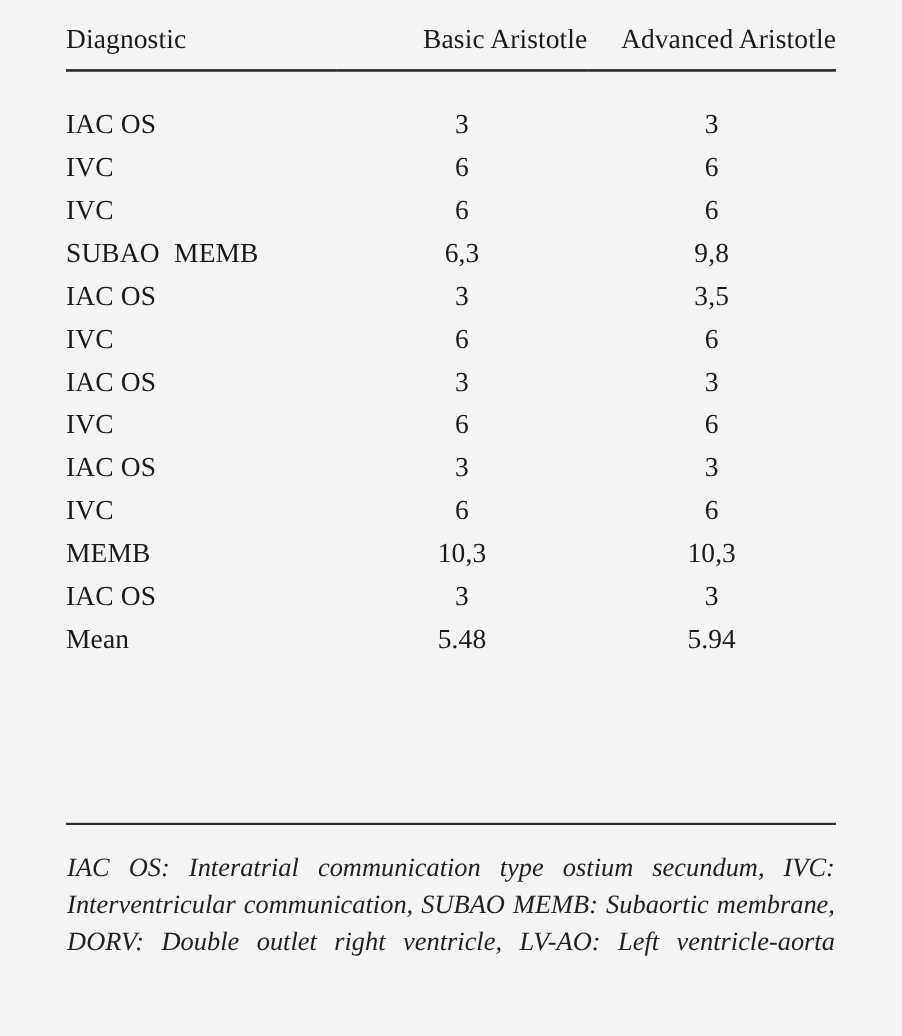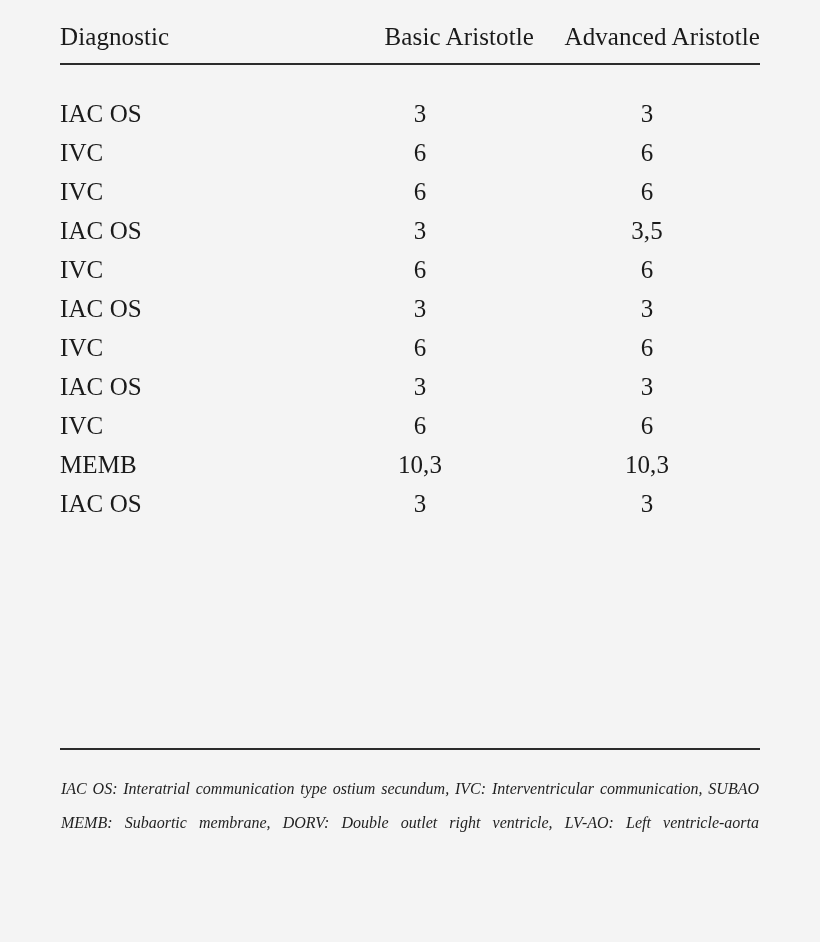--- a/index.html
+++ b/index.html
@@ -77,21 +77,21 @@
     height: 0;
     border-top: 2.5px solid #2b2b2b;
   }
 
   .footnote {
     position: absolute;
     left: 61px;
     top: 772px;
     width: 698px;
     font-style: italic;
-    font-size: 16px;
+    font-size: 24px;
     line-height: 34px;
     text-align: justify;
     text-justify: inter-word;
     color: #1f1f1f;
   }
   .footnote::after {
     content: "";
     display: inline-block;
     width: 100%;
   }
@@ -125,20 +125,25 @@
             <td class="lbl">IVC</td>
             <td class="num">6</td>
             <td class="num">6</td>
           </tr>
           <tr>
             <td class="lbl">IVC</td>
             <td class="num">6</td>
             <td class="num">6</td>
           </tr>
           <tr>
+            <td class="lbl">SUBAO<span class="gap-wide"></span>MEMB</td>
+            <td class="num">6,3</td>
+            <td class="num">9,8</td>
+          </tr>
+          <tr>
             <td class="lbl">IAC OS</td>
             <td class="num">3</td>
             <td class="num">3,5</td>
           </tr>
           <tr>
             <td class="lbl">IVC</td>
             <td class="num">6</td>
             <td class="num">6</td>
           </tr>
           <tr>
@@ -164,20 +169,25 @@
           <tr>
             <td class="lbl">MEMB</td>
             <td class="num">10,3</td>
             <td class="num">10,3</td>
           </tr>
           <tr>
             <td class="lbl">IAC OS</td>
             <td class="num">3</td>
             <td class="num">3</td>
           </tr>
+          <tr>
+            <td class="lbl">Mean</td>
+            <td class="num">5.48</td>
+            <td class="num">5.94</td>
+          </tr>
         </tbody>
     </table>
   </div>
 
   <div class="bottom-rule"></div>
 
   <div class="footnote">IAC OS: Interatrial communication type ostium secundum, IVC: Interventricular communication, SUBAO MEMB: Subaortic membrane, DORV: Double outlet right ventricle, LV-AO: Left ventricle-aorta</div>
 
 </div>
 

